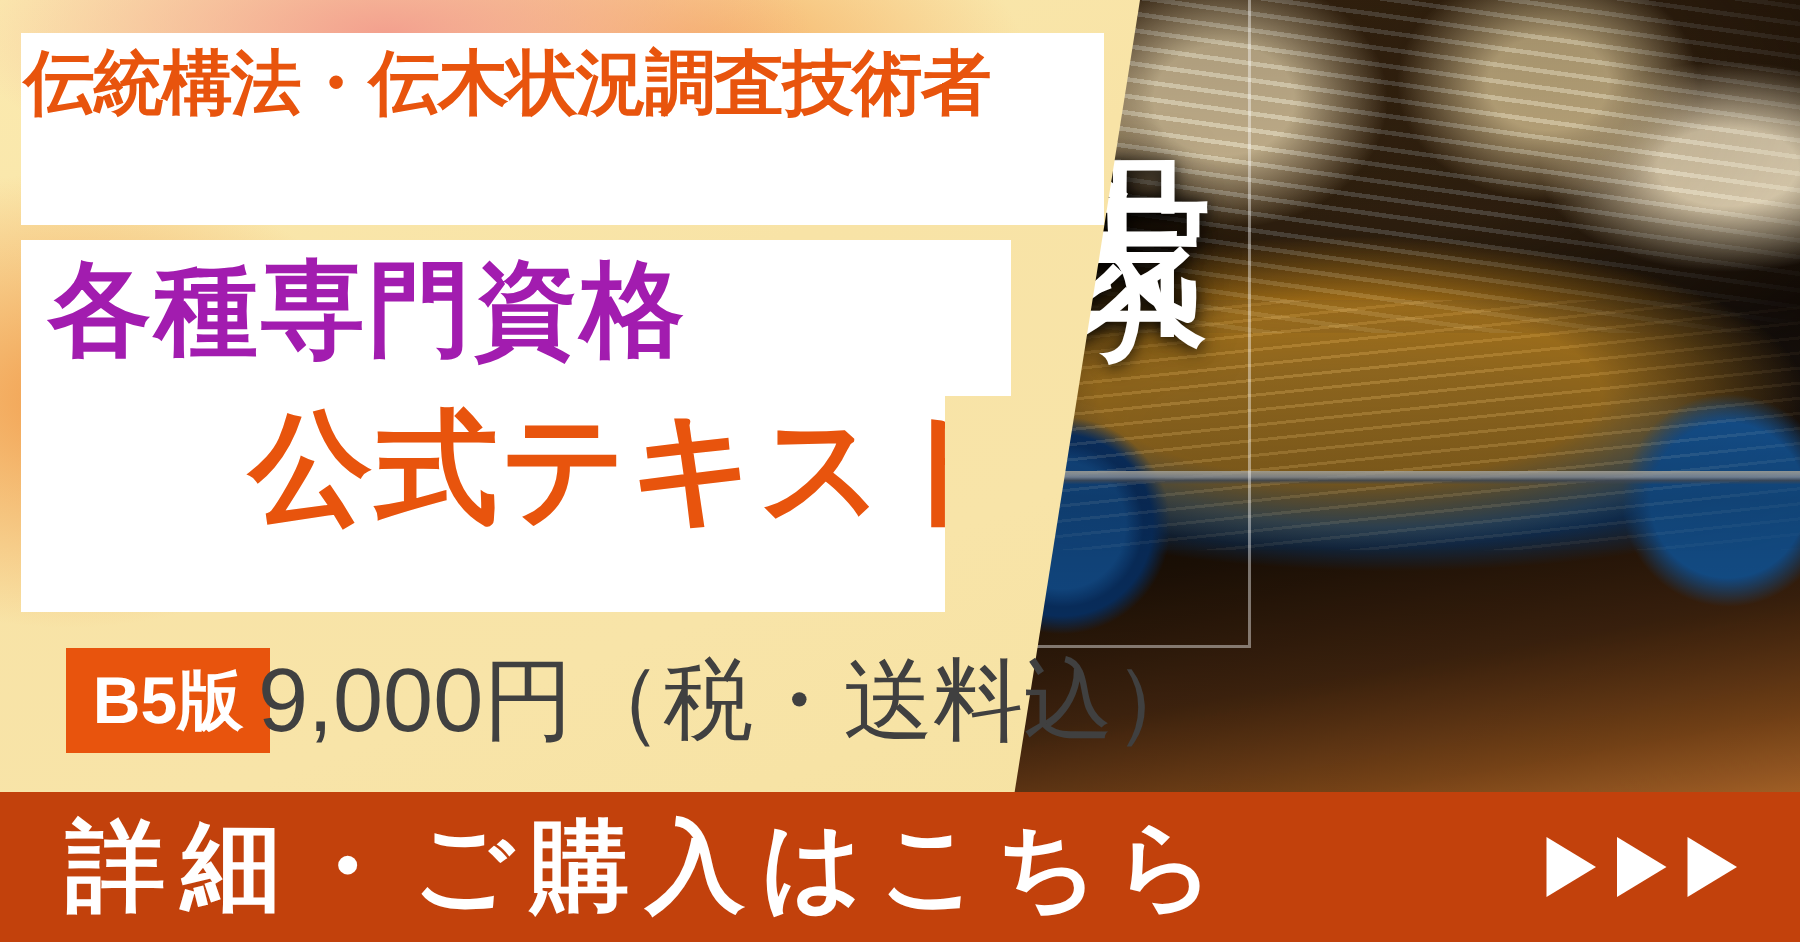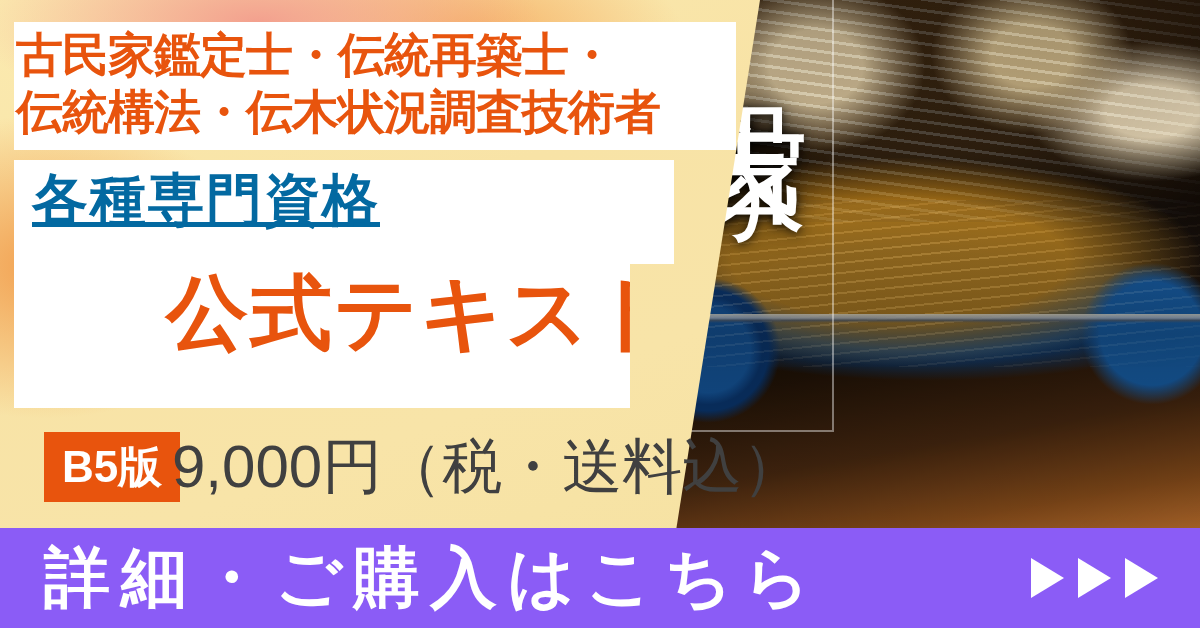--- a/index.html
+++ b/index.html
@@ -122,23 +122,22 @@
   .panel-top-text .ln{display:block;}
 
   
   .panel-main{
     position:absolute;left:14px;top:160px;width:660px;height:248px;
     background:#fff;
     clip-path:polygon(0 0, 660px 0, 660px 104px, 616px 104px, 616px 248px, 0 248px);
   }
   .panel-main .l1{
     position:absolute;left:18px;top:12px;
-    color:#0369a1;font-size:56px;font-weight:700;line-height:1;letter-spacing:2px;
-    white-space:nowrap;
-    text-decoration:underline;
+    color:#a21caf;font-size:69px;font-weight:700;line-height:1;letter-spacing:2px;
+    white-space:nowrap;
   }
   .panel-main .l2{
     position:absolute;left:152px;top:112px;
     color:#e8540d;font-size:82px;font-weight:700;line-height:1;letter-spacing:2px;
     white-space:nowrap;
   }
 
   
   .badge{
     position:absolute;left:16px;top:432px;width:136px;height:70px;
@@ -148,21 +147,21 @@
   }
   .price{
     position:absolute;left:172px;top:434px;
     color:#404040;font-size:60px;font-weight:400;line-height:66px;
     letter-spacing:0px;white-space:nowrap;
   }
 
   
   .cta{
     position:absolute;left:0;top:528px;width:1200px;height:100px;
-    background:#8b5cf6;
+    background:#c2410c;
     display:flex;align-items:center;
   }
   .cta-text{
     position:absolute;left:44px;top:50%;transform:translateY(-50%);
     color:#fff;font-size:66px;font-weight:700;letter-spacing:11px;
     white-space:nowrap;
   }
   .cta-arrows{
     position:absolute;right:42px;top:50%;transform:translateY(-50%);
     display:flex;gap:14px;align-items:center;
@@ -188,21 +187,20 @@
 
     <div class="cover-frame"></div>
     <div class="cover-title">古民家</div>
     <div class="cover-sub">伝統構法 古民家活用のための調査と再生の</div>
   </div>
 
   <div class="cream"></div>
 
   <div class="panel-top"></div>
   <div class="panel-top-text">
-    <span class="ln">古民家鑑定士・伝統再築士・</span>
     <span class="ln">伝統構法・伝木状況調査技術者</span>
   </div>
 
   <div class="panel-main">
     <div class="l1">各種専門資格</div>
     <div class="l2">公式テキスト</div>
   </div>
 
   <div class="badge">B5版</div>
   <div class="price">9,000円（税・送料込）</div>

